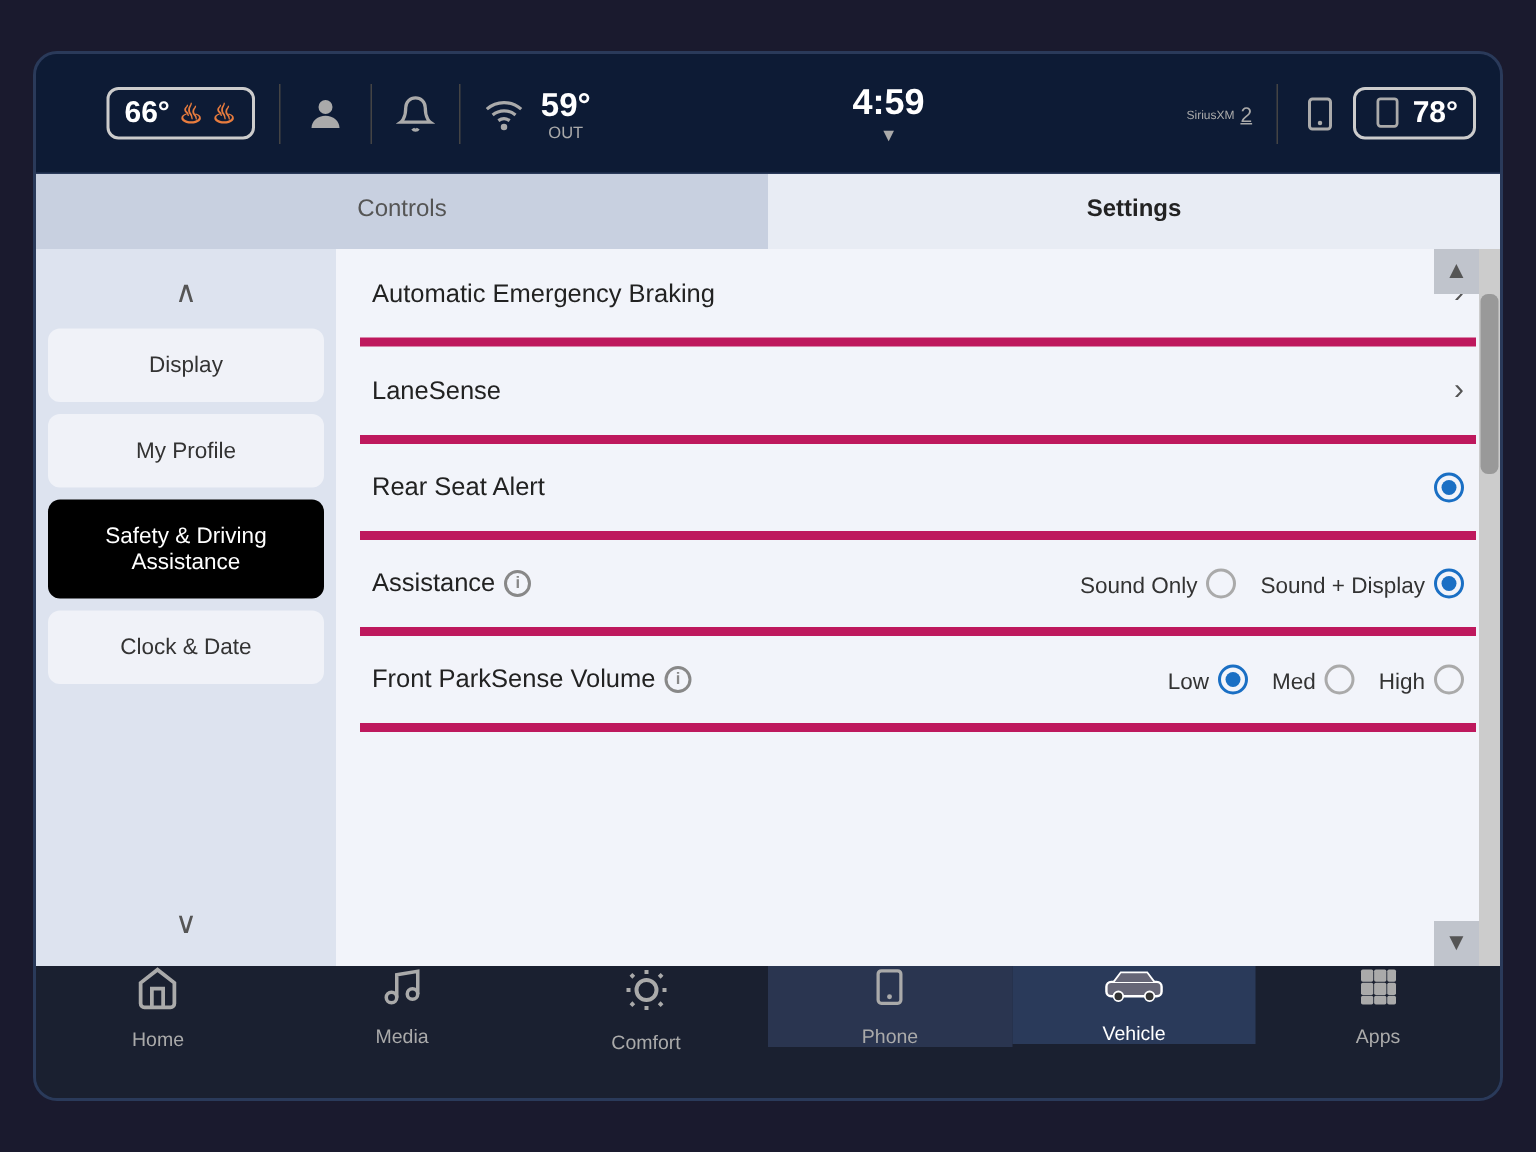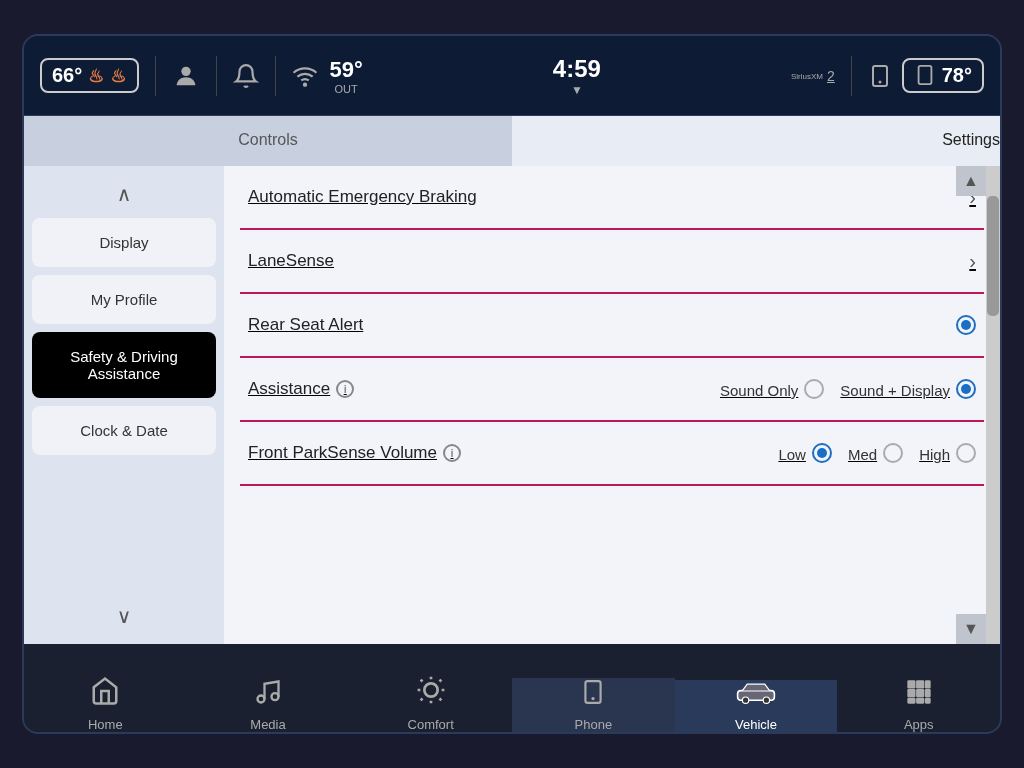--- a/index.html
+++ b/index.html
@@ -38,20 +38,21 @@
     .temp-left {
       display: flex;
       align-items: center;
       gap: 6px;
       border: 2px solid #ccc;
       border-radius: 8px;
       padding: 4px 10px;
       color: white;
       font-size: 20px;
       font-weight: bold;
+      margin-left: 31px;
     }
     .status-divider {
       width: 1px;
       height: 40px;
       background: #444;
       margin: 0 4px;
     }
     .status-icon {
       color: #aaa;
       font-size: 20px;
@@ -118,22 +119,21 @@
       align-items: center;
       justify-content: center;
       font-size: 16px;
       color: #555;
       cursor: pointer;
       border-bottom: 2px solid transparent;
     }
     .tab.active {
       background: #e8ecf4;
       color: #222;
-      font-weight: 400;
-      justify-content: flex-end;
+      font-weight: 700;
     }
     .tab:not(.active) {
       background: #c8d0e0;
     }
     
     .content-area {
       flex: 1;
       display: flex;
       overflow: hidden;
     }
@@ -185,24 +185,23 @@
     }
     .settings-list-inner {
       flex: 1;
       overflow: hidden;
       padding: 0 16px;
     }
     .settings-row {
       display: flex;
       align-items: center;
       padding: 18px 8px;
-      border-bottom: 2px solid #be185d;
+      border-bottom: 6px solid #be185d;
       gap: 12px;
       min-height: 64px;
-      text-decoration: underline;
     }
     .settings-row-label {
       font-size: 17px;
       color: #222;
       font-weight: 400;
       flex: 1;
       display: flex;
       align-items: center;
       gap: 6px;
     }
@@ -259,21 +258,21 @@
     }
     
     .single-radio {
       margin-left: auto;
     }
     
     .bottom-nav {
       height: 88px;
       background: #1a2030;
       display: flex;
-      align-items: flex-end;
+      align-items: flex-start;
       flex-shrink: 0;
     }
     .nav-item {
       flex: 1;
       display: flex;
       flex-direction: column;
       align-items: center;
       justify-content: center;
       gap: 4px;
       cursor: pointer;

